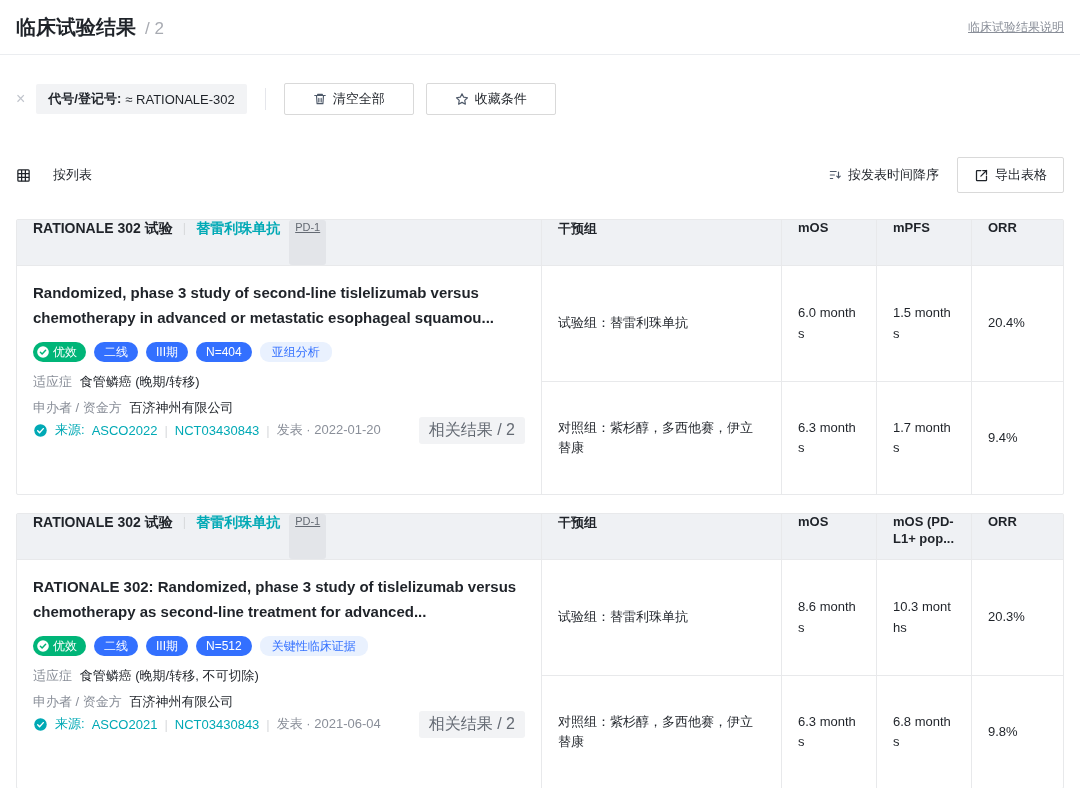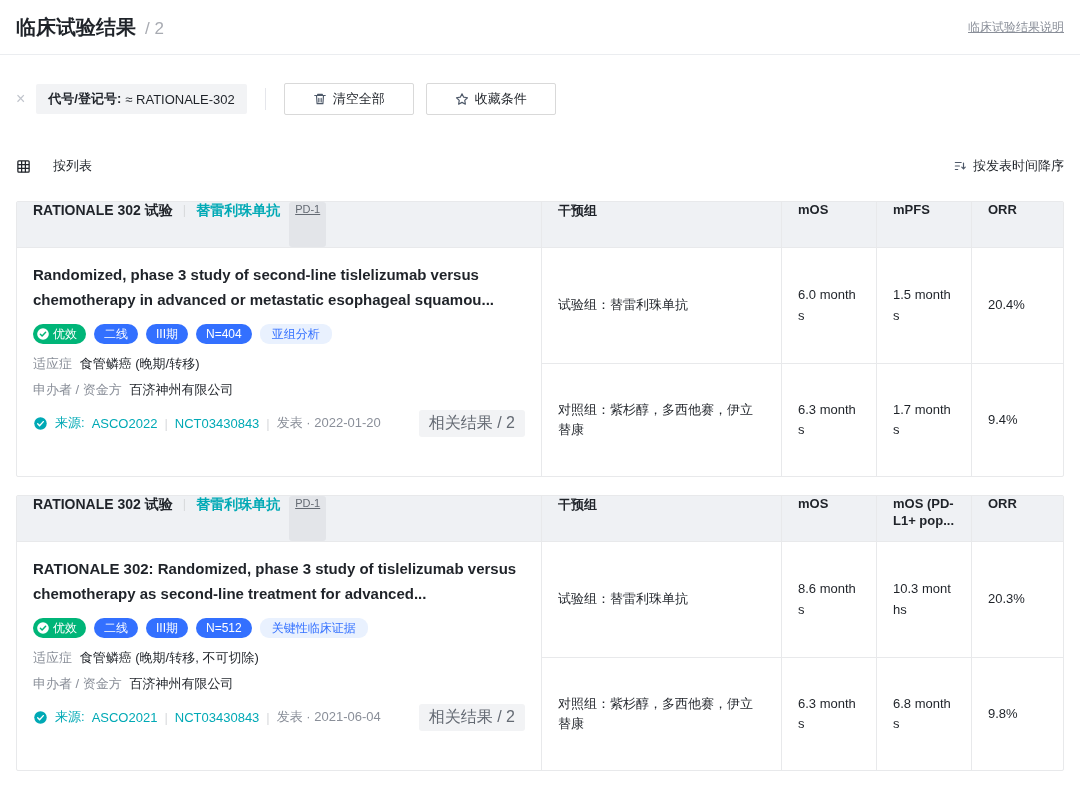--- a/index.html
+++ b/index.html
@@ -57,21 +57,21 @@
   .c-title { font-size:15px; font-weight:bold; line-height:1.65; color:#1f2329; cursor:pointer; }
   .badges { display:flex; align-items:center; gap:8px; margin-top:11px; }
   .bdg { font-size:12px; line-height:18px; white-space:nowrap; }
   .bg-green { background:#00b578; color:#fff; border-radius:10px; padding:1px 9px 1px 3px; display:inline-flex; align-items:center; gap:3px; }
   .bg-blue  { background:#3370ff; color:#fff; border-radius:10px; padding:1px 10px; }
   .bg-light { background:#e9f1fe; color:#3370ff; border-radius:9px; padding:1px 12px; }
   .meta { margin-top:11px; font-size:13px; }
   .meta + .meta { margin-top:8px; }
   .lbl { color:#8a8f99; }
   .val { color:#1f2329; margin-left:4px; }
-  .src { display:flex; align-items:center; margin-top:11px; gap:7px; font-size:13px; }
+  .src { display:flex; align-items:center; margin-top:0; gap:7px; font-size:13px; }
   .teal { color:#00a9b5; cursor:pointer; }
   .sep { color:#d8dadd; }
   .pub { color:#8a8f99; }
   .rel { margin-left:auto; background:#f2f3f5; color:#646a73; font-size:16px; padding:3px 10px; border-radius:3px; cursor:pointer; }
 
   .cell { display:flex; align-items:center; padding:0 16px; line-height:1.55; color:#1f2329; }
   .cell.metric { word-break:break-all; }
   svg { flex:none; display:block; }
 </style>
 </head>
@@ -123,20 +123,30 @@
   </div>
   <div class="toolbar-right">
     <div class="sort-ctl">
       <span>
           <svg width="14" height="14" viewBox="0 0 24 24" fill="none" stroke="#4e5969" stroke-width="2" stroke-linecap="round" stroke-linejoin="round">
             <path d="M4 6h10M4 12h7M4 18h4M18 7v10M18 17l-3-3M18 17l3-3"></path>
           </svg>
         </span>
       <span>按发表时间降序</span>
     </div>
+    <button class="btn btn-export">
+      <span>
+          <svg width="15" height="15" viewBox="0 0 24 24" fill="none" stroke="#1f2329" stroke-width="2" stroke-linecap="round" stroke-linejoin="round">
+            <path d="M20 13v6a1 1 0 0 1-1 1H5a1 1 0 0 1-1-1V5a1 1 0 0 1 1-1h6"></path>
+            <path d="M14 4h6v6"></path>
+            <path d="M20 4l-9 9"></path>
+          </svg>
+        </span>
+      <span>导出表格</span>
+    </button>
   </div>
 </div>
 
 <div class="card">
   <div class="hc">
     <span class="trial">RATIONALE 302 试验</span>
     <span class="hdiv">|</span>
     <span class="drug">替雷利珠单抗</span>
     <span class="ttag">PD-1</span>
   </div>

